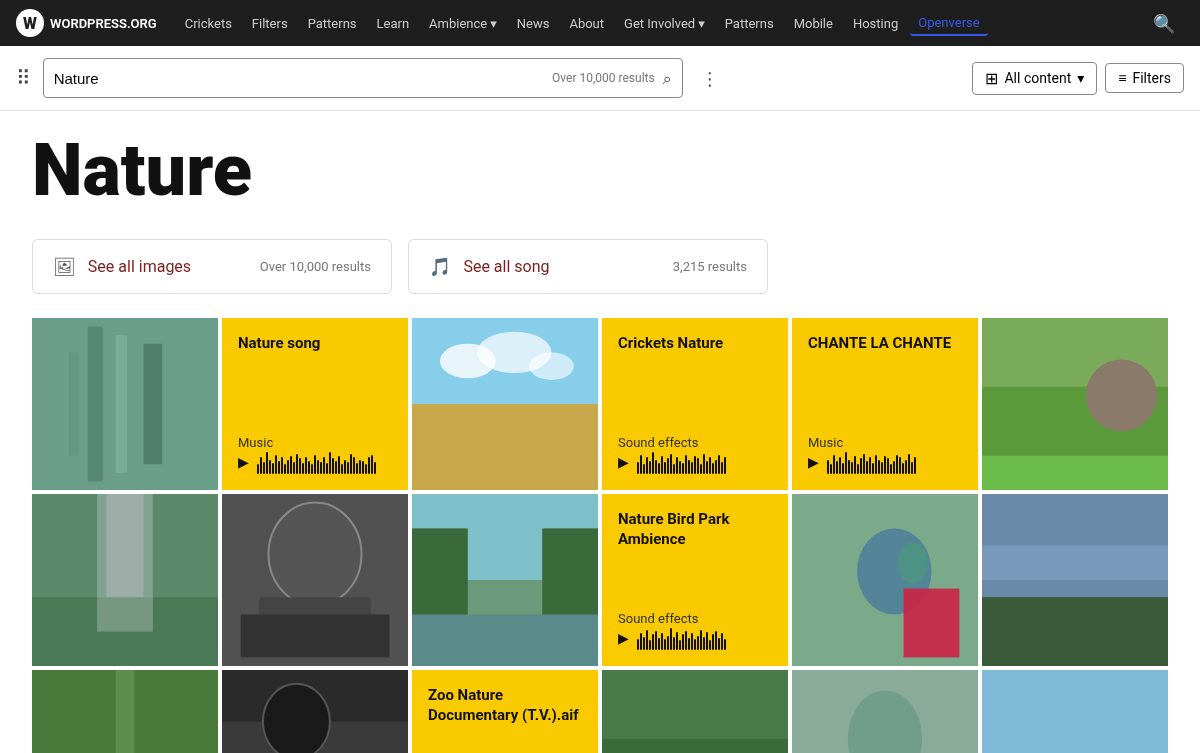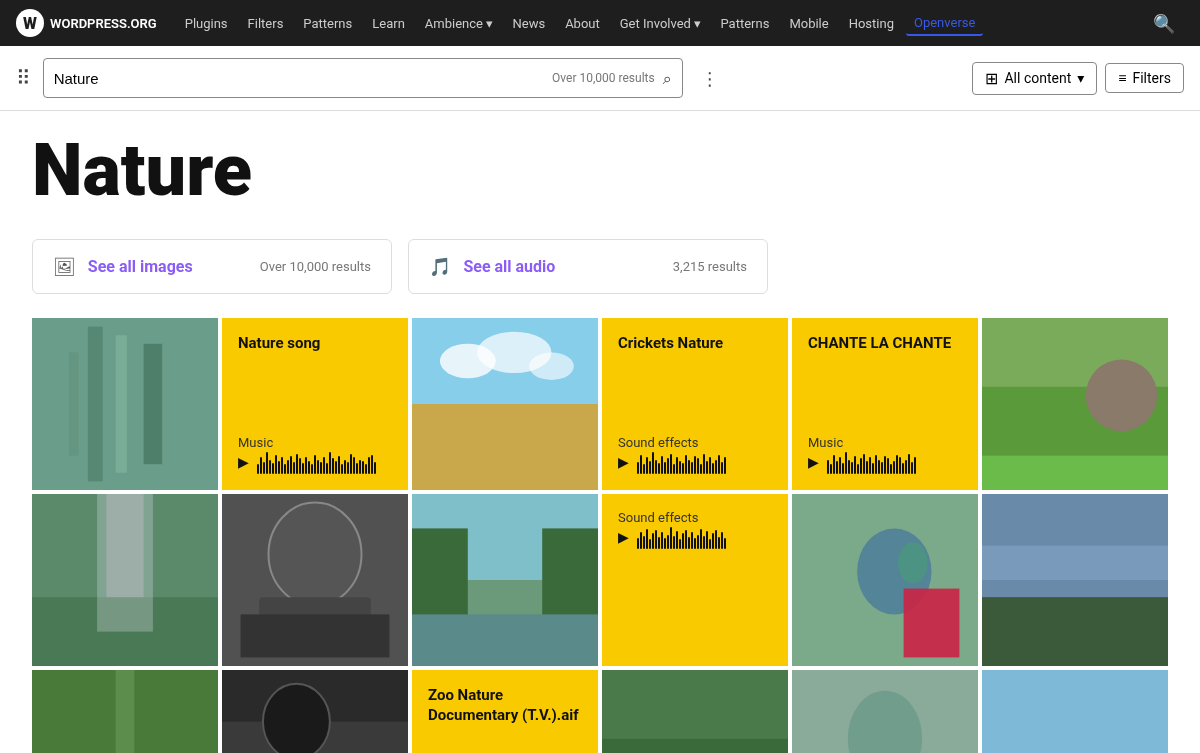--- a/index.html
+++ b/index.html
@@ -170,21 +170,21 @@
       border: 1px solid #ddd;
       border-radius: 6px;
       padding: 16px 20px;
       display: flex;
       align-items: center;
       gap: 12px;
       cursor: pointer;
       min-width: 360px;
     }
     .category-card-icon { font-size: 18px; color: #555; }
-    .category-card-label { font-size: 16px; font-weight: 700; color: #8b5cf6; flex: 1; }
+    .category-card-label { font-size: 16px; font-weight: 400; color: #7f1d1d; flex: 1; }
     .category-card-count { color: #777; font-size: 13px; white-space: nowrap; }
 
     
     .media-grid {
       display: grid;
       grid-template-columns: repeat(6, 1fr);
       gap: 4px;
     }
     .media-item {
       height: 172px;
@@ -237,21 +237,21 @@
   </style>
 </head>
 <body>
 
 <nav class="top-nav">
   <div class="wp-logo">
     <div class="wp-logo-icon">W</div>
     <span>WORDPRESS.ORG</span>
   </div>
   <div class="nav-links">
-    <a class="nav-link">Plugins</a>
+    <a class="nav-link">Crickets</a>
     <a class="nav-link">Filters</a>
     <a class="nav-link">Patterns</a>
     <a class="nav-link">Learn</a>
     <a class="nav-link"><span>Ambience</span> ▾</a>
     <a class="nav-link">News</a>
     <a class="nav-link">About</a>
     <a class="nav-link"><span>Get Involved</span> ▾</a>
     <a class="nav-link">Patterns</a>
     <a class="nav-link">Mobile</a>
     <a class="nav-link">Hosting</a>
@@ -285,21 +285,21 @@
   <h1 class="page-title">Nature</h1>
 
   <div class="category-cards">
     <div class="category-card">
       <span class="category-card-icon">🖼</span>
       <span class="category-card-label">See all images</span>
       <span class="category-card-count">Over 10,000 results</span>
     </div>
     <div class="category-card">
       <span class="category-card-icon">🎵</span>
-      <span class="category-card-label">See all audio</span>
+      <span class="category-card-label">See all song</span>
       <span class="category-card-count">3,215 results</span>
     </div>
   </div>
 
   <div class="media-grid">
 
     <div class="media-item">
       <svg width="100%" height="100%" xmlns="http://www.w3.org/2000/svg">
         <rect width="100%" height="100%" fill="#6b9e8a"></rect>
         <rect x="30%" y="5%" width="8%" height="90%" fill="#4a7a65" opacity="0.6"></rect>
@@ -499,20 +499,23 @@
         <rect width="100%" height="100%" fill="#6a9a7a"></rect>
         <rect width="100%" height="50%" fill="#87CEEB" y="0" opacity="0.7"></rect>
         <rect x="0" y="20%" width="30%" height="80%" fill="#3a6a3a"></rect>
         <rect x="70%" y="20%" width="30%" height="80%" fill="#3a6a3a"></rect>
         <rect width="100%" height="30%" fill="#5a8a8a" y="70%"></rect>
       </svg>
     </div>
 
     <div class="audio-card">
       <div>
+        <div class="audio-card-title">Nature Bird Park Ambience</div>
+      </div>
+      <div>
         <div class="audio-card-category">Sound effects</div>
         <div class="audio-card-controls">
           <span class="play-btn">▶</span>
           <div class="waveform-bars">
             <div class="waveform-bar" style="height:45%"></div>
               <div class="waveform-bar" style="height:70%"></div>
               <div class="waveform-bar" style="height:55%"></div>
               <div class="waveform-bar" style="height:85%"></div>
               <div class="waveform-bar" style="height:40%"></div>
               <div class="waveform-bar" style="height:65%"></div>

